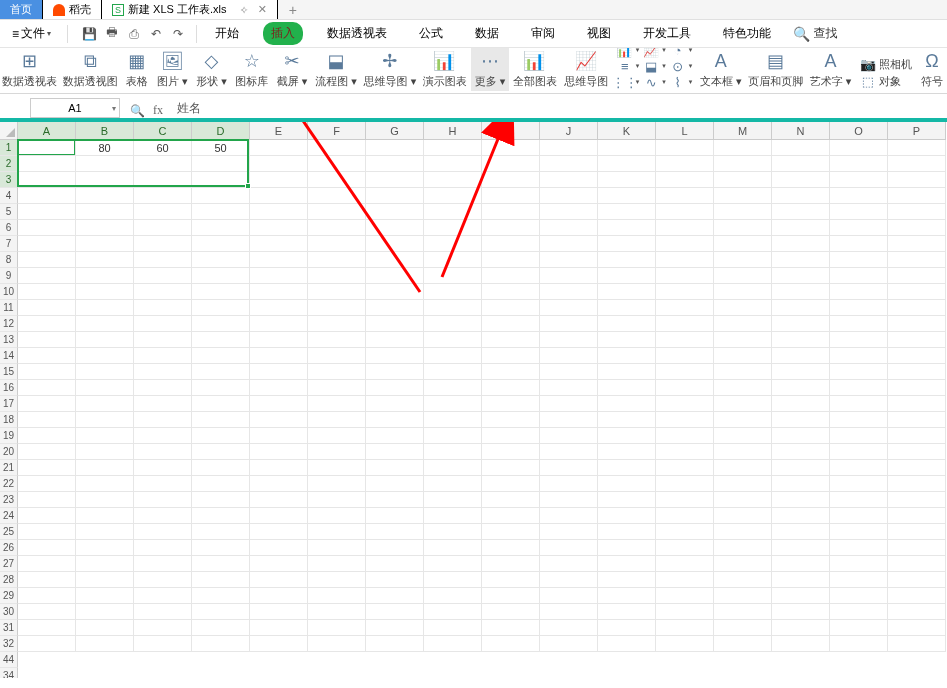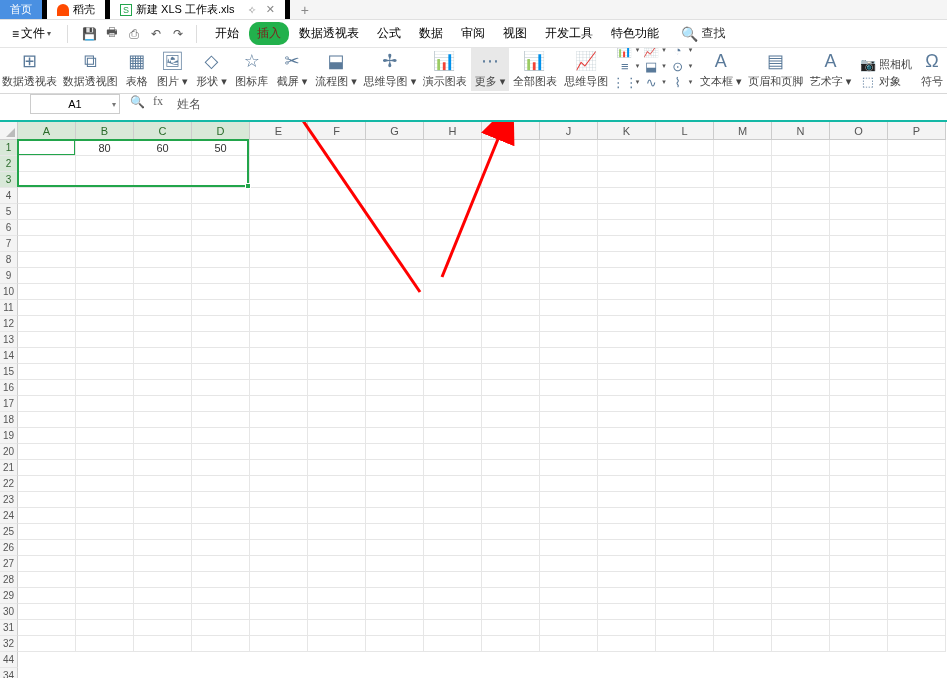--- a/index.html
+++ b/index.html
@@ -1,55 +1,55 @@
 <!DOCTYPE html>
 <html><head>
 <meta charset="utf-8">
 <style>
 * { box-sizing: border-box; margin: 0; padding: 0; }
 body { font-family: "Microsoft YaHei", "PingFang SC", Arial, sans-serif; font-size: 12px; background: #fff; overflow: hidden; width: 947px; height: 688px; position: relative; }
 
 
 .tabbar { height: 20px; display: flex; align-items: stretch; background: #f5f5f5; border-bottom: 1px solid #e0e0e0; }
-.tabbar .tab { display: flex; align-items: center; padding: 0 10px; font-size: 11px; border-right: 5px solid #000000; cursor: pointer; }
+.tabbar .tab { display: flex; align-items: center; padding: 0 10px; font-size: 11px; border-right: 1px solid #000000; cursor: pointer; }
 .tabbar .tab.active { background: #4a90e2; color: #fff; }
 .tabbar .tab.dao { background: #fff; display: flex; align-items: center; gap: 4px; }
 .tabbar .dao-icon { width: 12px; height: 12px; background: #ff4a00; border-radius: 6px 6px 0 0; display: inline-block; }
 .tabbar .tab.doc { background: #fff; display: flex; align-items: center; gap: 4px; }
 .tabbar .doc-icon { width: 12px; height: 12px; border: 1px solid #22a54b; color: #22a54b; font-size: 9px; display: flex; align-items: center; justify-content: center; }
 .tabbar .close-x { margin-left: 6px; color: #888; }
 .tabbar .newtab { width: 30px; display: flex; align-items: center; justify-content: center; color: #888; font-size: 14px; cursor: pointer; }
 .tabbar .tab.doc .pin { margin-left: 10px; color: #999; }
 
 
 .menubar { height: 28px; display: flex; align-items: center; background: #fff; border-bottom: 1px solid #e5e5e5; padding: 0 6px; gap: 4px; }
 .menubar .file-menu { display: flex; align-items: center; gap: 2px; font-size: 12px; padding: 2px 6px; cursor: pointer; }
 .menubar .file-menu .tri { font-size: 8px; color: #555; }
 .menubar .qicons { display: flex; align-items: center; gap: 6px; margin-left: 4px; }
 .menubar .qicons span { width: 16px; height: 16px; display: flex; align-items: center; justify-content: center; color: #555; cursor: pointer; }
 .menubar .sep { width: 1px; height: 18px; background: #ddd; margin: 0 6px; }
-.menubar .tabs { display: flex; align-items: center; gap: 2px; }
+.menubar .tabs { display: flex; align-items: center; gap: 16px; }
 .menubar .tabs .mtab { padding: 3px 8px; cursor: pointer; border-radius: 10px; font-size: 12px; }
 .menubar .tabs .mtab.active { background: #22b14c; color: #7f1d1d; }
 .menubar .search { display: flex; align-items: center; gap: 3px; margin-left: 10px; color: #333; cursor: pointer; }
 .menubar .search .mag { font-size: 14px; }
 
 
 .ribbon { height: 46px; background: #fff; border-bottom: 1px solid #d8d8d8; display: flex; align-items: flex-end; padding: 2px 0 2px 0; gap: 2px; overflow: hidden; white-space: nowrap; }
 .rbtn { display: flex; flex-direction: column; align-items: center; justify-content: flex-end; padding: 2px 5px; cursor: pointer; gap: 2px; min-width: 30px; }
 .rbtn .ricon { font-size: 18px; color: #5a7a9a; line-height: 1; height: 22px; display: flex; align-items: center; justify-content: center; }
 .rbtn .rlabel { font-size: 11px; color: #444; white-space: nowrap; }
 .rbtn.highlighted { background: #e8e8e8; }
 .rgroup-small { display: flex; flex-direction: column; gap: 2px; padding: 2px 3px; }
 .rsmall { display: flex; align-items: center; gap: 2px; cursor: pointer; font-size: 11px; color: #444; }
 .rsmall .ri { width: 18px; height: 14px; display: flex; align-items: center; justify-content: center; color: #5a7a9a; font-size: 13px; }
 .rsmall .tri { font-size: 7px; color: #555; }
 
 
-.fbar { height: 28px; display: flex; align-items: flex-start; border-bottom: 2px solid #14b8a6; background: #fff; }
+.fbar { height: 28px; display: flex; align-items: flex-end; border-bottom: 4px solid #14b8a6; background: #fff; }
 .namebox { width: 90px; height: 20px; border: 1px solid #ccc; margin-left: 30px; display: flex; align-items: center; justify-content: center; font-size: 11px; background: #fff; position: relative; }
 .namebox .tri { position: absolute; right: 3px; font-size: 8px; color: #777; }
 .fx-icons { display: flex; align-items: center; gap: 8px; margin: 0 10px; color: #666; }
 .fx-icons span { cursor: pointer; }
 .fx-label { font-family: serif; }
 .formula-input { flex: 1; height: 20px; border: none; outline: none; font-size: 12px; padding: 0 4px; color: #555; }
 
 
 .grid-wrap { position: relative; height: 556px; overflow: hidden; }
 .corner { position: absolute; left: 0; top: 0; width: 18px; height: 18px; background: #f4f4f4; border-right: 1px solid #ccc; border-bottom: 1px solid #ccc; }

